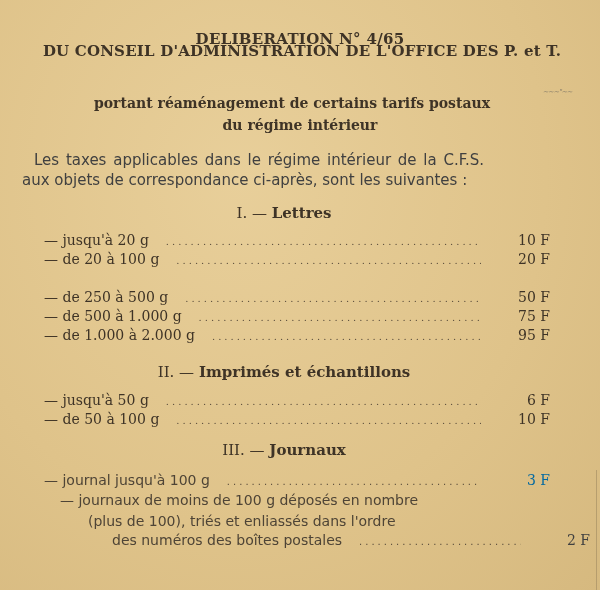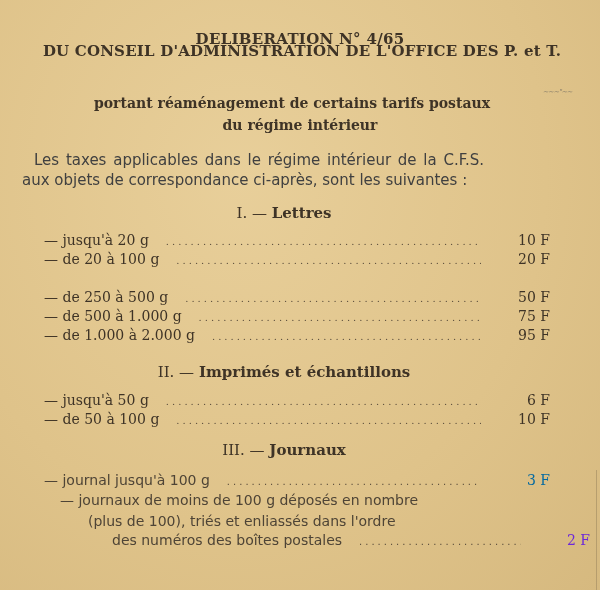--- a/index.html
+++ b/index.html
@@ -105,15 +105,15 @@
     <span class="dots"></span>
     <span class="price" style="font-family:'DejaVu Serif',serif;color:#0369a1;">3 F</span>
   </div>
   <div class="multi" style="top:490px;margin-left:16px;">
     <span style="display:block;">— journaux de moins de 100 g déposés en nombre</span>
     <span class="cont">(plus de 100), triés et enliassés dans l'ordre</span>
   </div>
   <div class="row sans" style="top:532px; left:72px; width:478px;margin-left:40px;">
     <span class="label">des numéros des boîtes postales</span>
     <span class="dots"></span>
-    <span class="price" style="font-family:'DejaVu Serif',serif;color:#6d28d9;">2 F</span>
+    <span class="price" style="font-family:'DejaVu Serif',serif;color:#404040;">2 F</span>
   </div>
 </div>
 
 </body></html>

